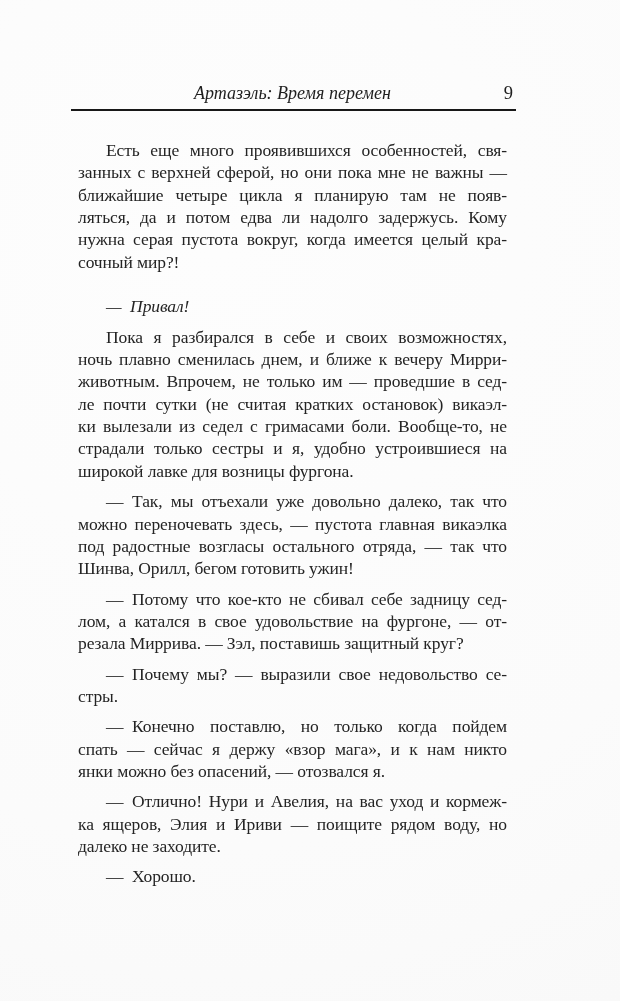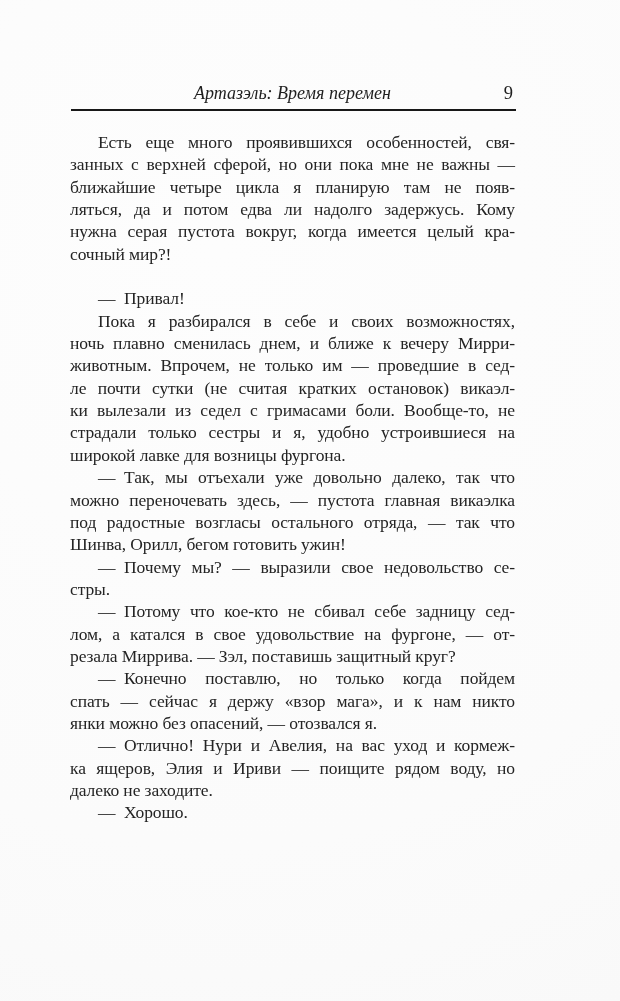--- a/index.html
+++ b/index.html
@@ -46,25 +46,26 @@
   .page-body {
     position: absolute;
     top: 131px;
     left: 70px;
     width: 445px;
     font-size: 17.5px;
     line-height: 22.35px;
     letter-spacing: -0.1px;
   }
   p.para {
-    margin: 0;
+    margin: 8px;
     padding: 0;
   }
   p.para.break-before {
     margin-top: 22.35px;
+    font-style: italic;
   }
   .line {
     display: block;
     text-align: justify;
     text-align-last: justify;
     white-space: normal;
   }
   .line.end {
     text-align-last: left;
   }
@@ -102,27 +103,27 @@
         <span class="line">страдали только сестры и я, удобно устроившиеся на</span>
         <span class="line end">широкой лавке для возницы фургона.</span>
       </p>
       <p class="para">
         <span class="line first">— Так, мы отъехали уже довольно далеко, так что</span>
         <span class="line">можно переночевать здесь, — пустота главная викаэлка</span>
         <span class="line">под радостные возгласы остального отряда, — так что</span>
         <span class="line end">Шинва, Орилл, бегом готовить ужин!</span>
       </p>
       <p class="para">
-        <span class="line first">— Почему мы? — выразили свое недовольство се-</span>
-        <span class="line end">стры.</span>
-      </p>
-      <p class="para">
         <span class="line first">— Потому что кое-кто не сбивал себе задницу сед-</span>
         <span class="line">лом, а катался в свое удовольствие на фургоне, — от-</span>
         <span class="line end">резала Миррива. — Зэл, поставишь защитный круг?</span>
+      </p>
+      <p class="para">
+        <span class="line first">— Почему мы? — выразили свое недовольство се-</span>
+        <span class="line end">стры.</span>
       </p>
       <p class="para">
         <span class="line first">— Конечно поставлю, но только когда пойдем</span>
         <span class="line">спать — сейчас я держу «взор мага», и к нам никто</span>
         <span class="line end">янки можно без опасений, — отозвался я.</span>
       </p>
       <p class="para">
         <span class="line first">— Отлично! Нури и Авелия, на вас уход и кормеж-</span>
         <span class="line">ка ящеров, Элия и Ириви — поищите рядом воду, но</span>
         <span class="line end">далеко не заходите.</span>

